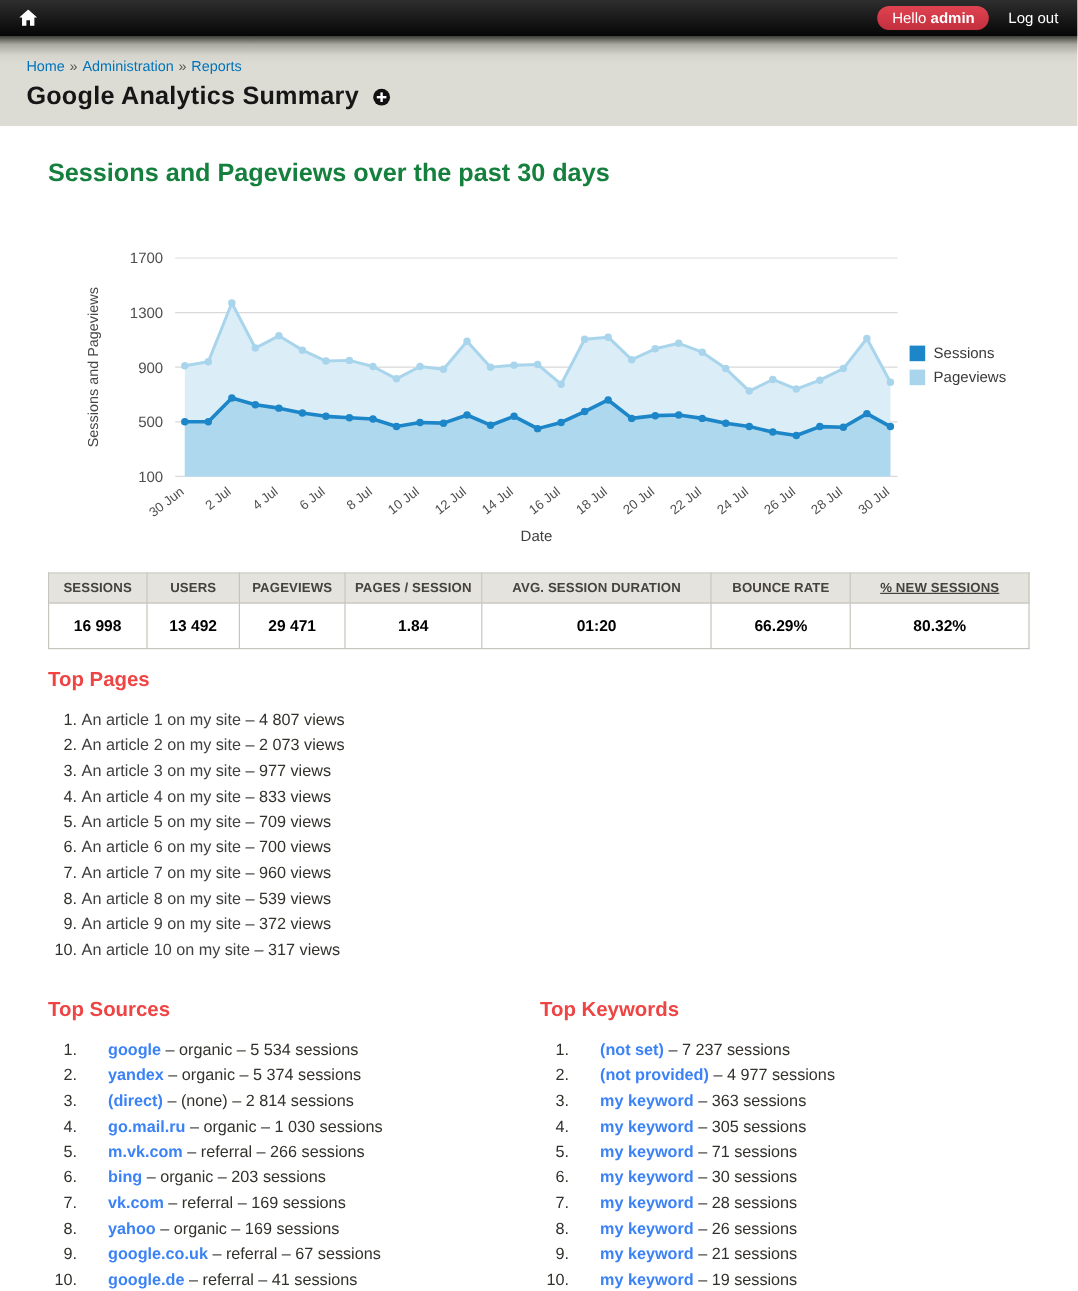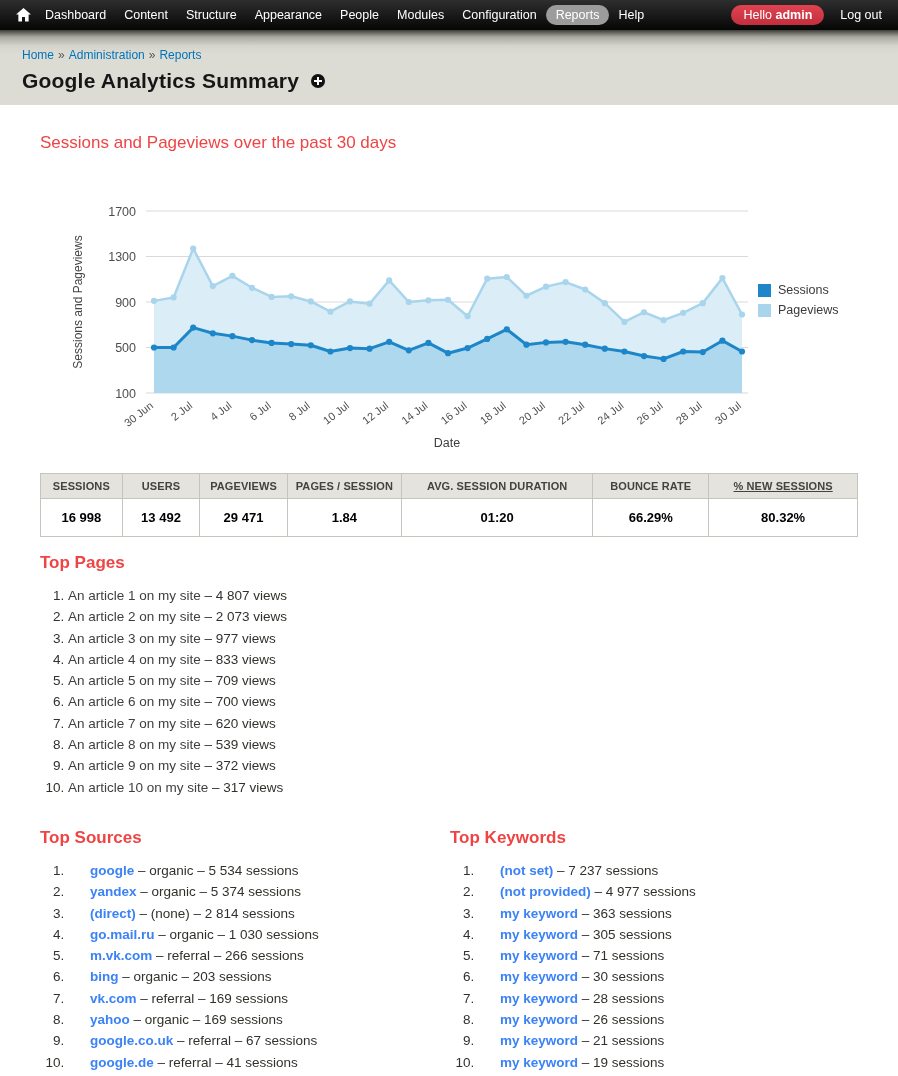--- a/index.html
+++ b/index.html
@@ -40,21 +40,21 @@
     margin-left:12px; position:relative; cursor:pointer;
   }
   .plus-icon::before, .plus-icon::after {
     content:""; position:absolute; background:#fff;
   }
   .plus-icon::before { width:8px; height:2px; left:3px; top:6px; }
   .plus-icon::after  { width:2px; height:8px; left:6px; top:3px; }
 
   
   .content { padding:0 40px; }
-  h2.chart-title { font-size:17px; font-weight:normal; color:#ef4444; margin-top:28px; }
+  h2.chart-title { font-size:21px; font-weight:bold; color:#15803d; margin-top:28px; }
 
   .chart-wrap { position:relative; margin-top:42px; margin-left:20px; height:268px; }
   .chart-wrap svg { display:block; }
   .legend { position:absolute; left:698px; top:88px; font-size:12.5px; color:#3a3a3a; }
   .legend .row { display:flex; align-items:center; margin-bottom:6px; }
   .legend .swatch { width:13px; height:13px; margin-right:7px; display:inline-block; }
 
   
   table.summary { width:100%; border-collapse:collapse; margin-top:10px; font-size:11px; }
   table.summary th {
@@ -80,31 +80,20 @@
 </style>
 </head>
 <body>
 
 <div class="toolbar">
   <span class="home">
     <svg width="15" height="14" viewBox="0 0 16 15">
         <path d="M8 0 L16 7 H13.5 V14.5 H9.6 V9.6 H6.4 V14.5 H2.5 V7 H0 Z" fill="#fff"></path>
       </svg>
   </span>
-  <ul>
-      <li>Dashboard</li>
-      <li>Content</li>
-      <li>Structure</li>
-      <li>Appearance</li>
-      <li>People</li>
-      <li>Modules</li>
-      <li>Configuration</li>
-      <li class="active">Reports</li>
-      <li>Help</li>
-    </ul>
   <span class="spacer"></span>
   <span class="hello"><span>Hello</span>&nbsp;<b>admin</b></span>
   <span class="logout">Log out</span>
 </div>
 
 <div class="header-band">
   <div class="breadcrumb"><a>Home</a><span class="sep">»</span><a>Administration</a><span class="sep">»</span><a>Reports</a></div>
   <div class="page-title-row">
     <span class="page-title">Google Analytics Summary</span>
     <span class="plus-icon"></span>
@@ -250,21 +239,21 @@
   </table>
 
   <h3 class="section-heading">Top Pages</h3>
   <ol class="stat-list" id="list-pages">
       <li><a>An article 1 on my site</a><span> – 4 807 views</span></li>
       <li><a>An article 2 on my site</a><span> – 2 073 views</span></li>
       <li><a>An article 3 on my site</a><span> – 977 views</span></li>
       <li><a>An article 4 on my site</a><span> – 833 views</span></li>
       <li><a>An article 5 on my site</a><span> – 709 views</span></li>
       <li><a>An article 6 on my site</a><span> – 700 views</span></li>
-      <li><a>An article 7 on my site</a><span> – 620 views</span></li>
+      <li><a>An article 7 on my site</a><span> – 960 views</span></li>
       <li><a>An article 8 on my site</a><span> – 539 views</span></li>
       <li><a>An article 9 on my site</a><span> – 372 views</span></li>
       <li><a>An article 10 on my site</a><span> – 317 views</span></li>
     </ol>
 
   <div class="two-col">
     <div class="col-left">
       <h3 class="section-heading">Top Sources</h3>
       <ol class="stat-list" id="list-sources">
           <li><b>google</b><span> – organic – 5 534 sessions</span></li>

